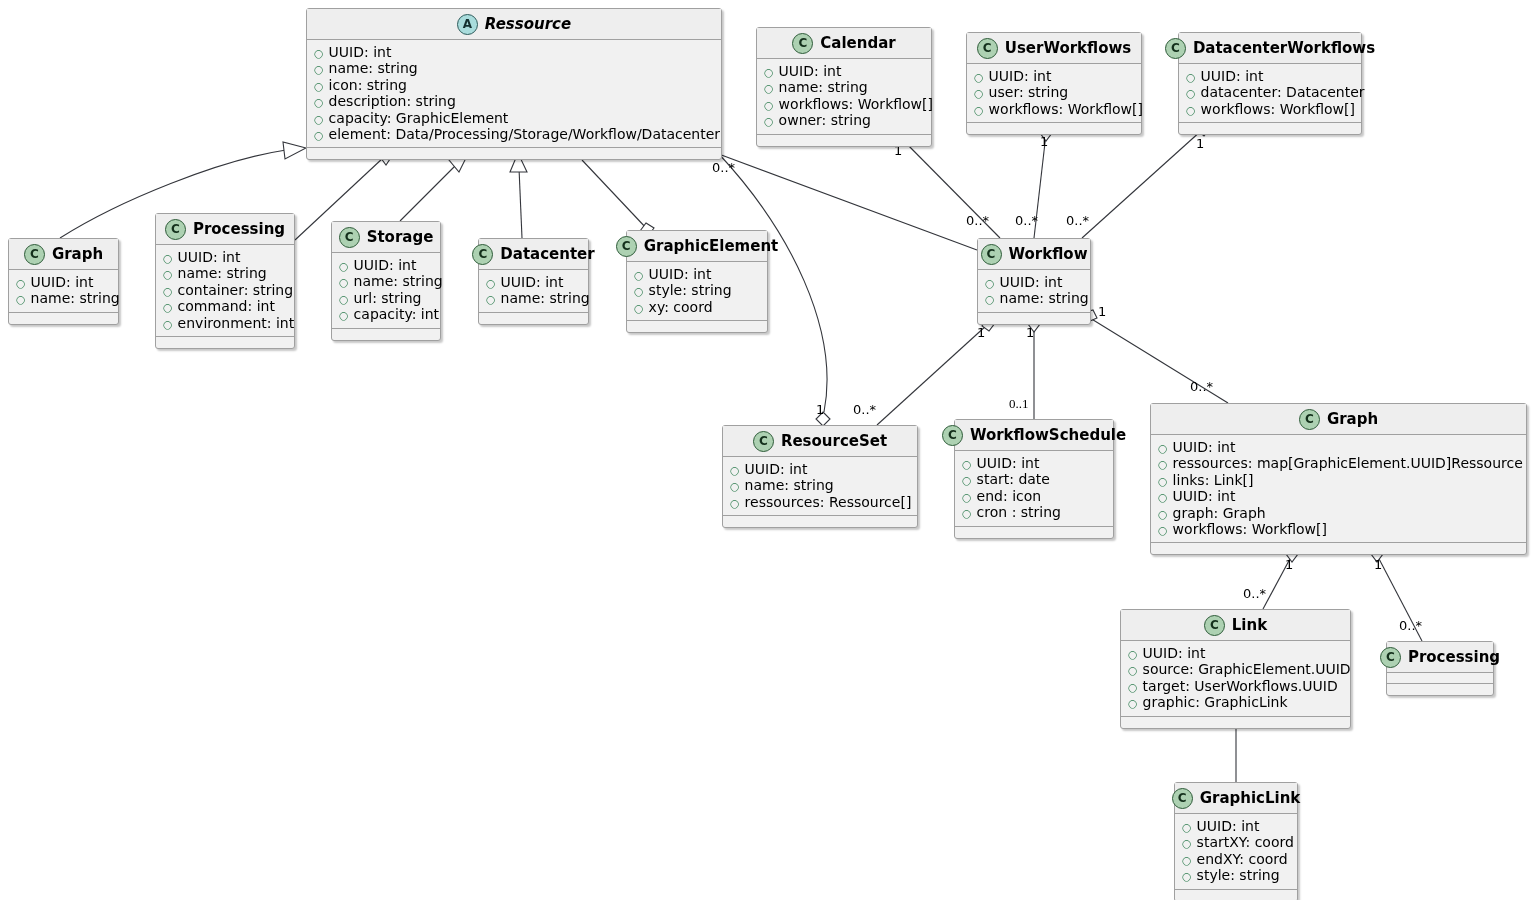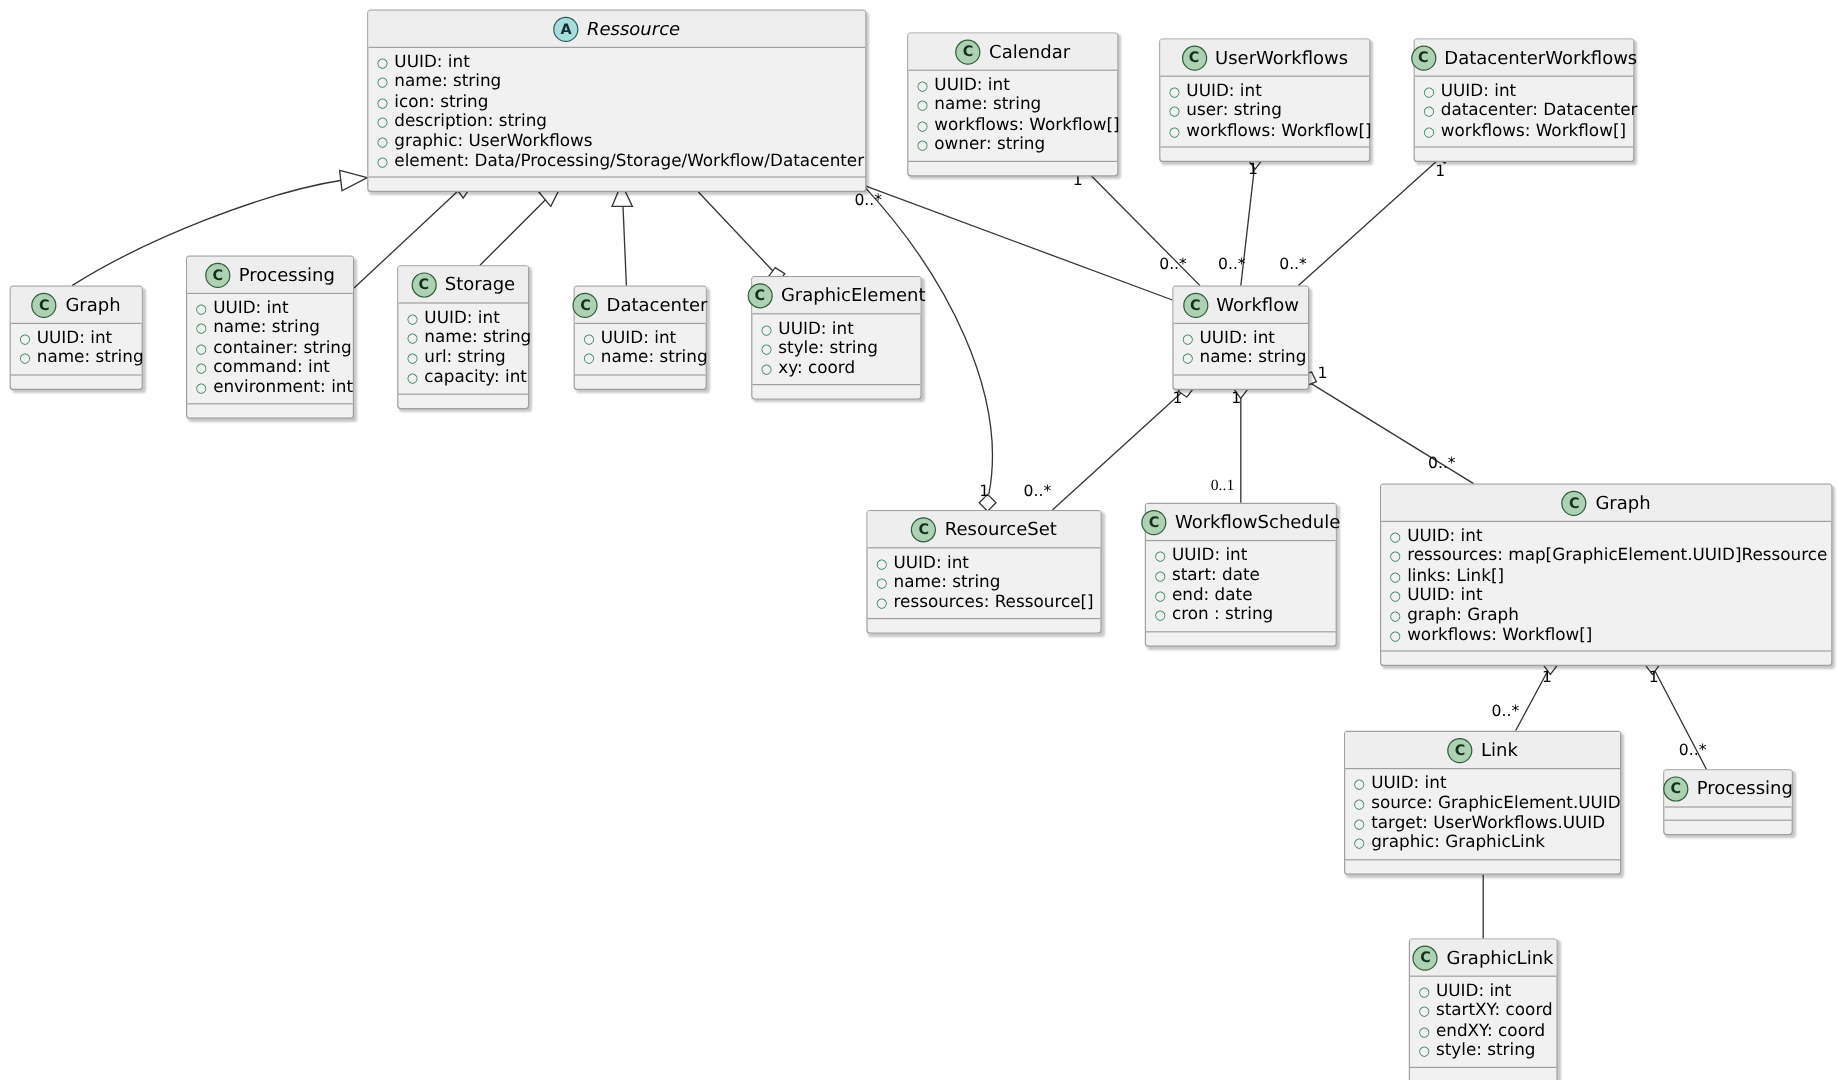--- a/index.html
+++ b/index.html
@@ -6,21 +6,21 @@
   body{width:1531px;height:900px;position:relative;overflow:hidden;
        font-family:"DejaVu Sans","Liberation Sans",sans-serif;}
   #canvas{position:absolute;left:0;top:0;width:1531px;height:900px;}
   svg.edges{position:absolute;left:0;top:0;width:1531px;height:900px;overflow:visible;}
   .cls{position:absolute;box-sizing:border-box;border:1px solid #a0a0a0;
        background:#f1f1f1;border-radius:3px;
        box-shadow:2px 2px 2px rgba(0,0,0,0.22);}
   .cls .hdr{box-sizing:border-box;display:flex;align-items:center;justify-content:center;
             gap:7px;height:31px;background:#eeeeee;border-bottom:1px solid #a0a0a0;
             padding:0 9px;white-space:nowrap;}
-  .cls .hdr .nm{font-size:15px;color:#000;}
+  .cls .hdr .nm{font-size:15px;color:#000;font-weight:bold;}
   .cls.abstract .hdr .nm{font-style:italic;}
   .cls .attrs{box-sizing:border-box;padding:4px 8px 5px 7px;border-bottom:1px solid #a0a0a0;}
   .cls .attrs.empty{height:11px;padding:0;}
   .cls .ops{box-sizing:border-box;height:11px;}
   .row{display:flex;align-items:baseline;gap:5px;height:16.4px;white-space:nowrap;}
   .row .vis{color:#2e7d4f;font-size:11px;line-height:1;}
   .row .txt{font-size:14px;color:#000;line-height:16px;}
   .ico{width:19px;height:19px;border-radius:50%;display:inline-flex;
        align-items:center;justify-content:center;font-size:12px;font-weight:bold;
        flex:0 0 auto;}
@@ -153,21 +153,21 @@
           <div class="row">
             <span class="vis">○</span>
             <span class="txt">icon: string</span>
           </div>
           <div class="row">
             <span class="vis">○</span>
             <span class="txt">description: string</span>
           </div>
           <div class="row">
             <span class="vis">○</span>
-            <span class="txt">graphic: UserWorkflows</span>
+            <span class="txt">capacity: GraphicElement</span>
           </div>
           <div class="row">
             <span class="vis">○</span>
             <span class="txt">element: Data/Processing/Storage/Workflow/Datacenter</span>
           </div>
         </div>
         <div class="ops"></div>
       </div>
       <div class="cls" style="left: 756px; top: 27px; width: 176px;">
         <div class="hdr">
@@ -392,21 +392,21 @@
           <div class="row">
             <span class="vis">○</span>
             <span class="txt">UUID: int</span>
           </div>
           <div class="row">
             <span class="vis">○</span>
             <span class="txt">start: date</span>
           </div>
           <div class="row">
             <span class="vis">○</span>
-            <span class="txt">end: date</span>
+            <span class="txt">end: icon</span>
           </div>
           <div class="row">
             <span class="vis">○</span>
             <span class="txt">cron : string</span>
           </div>
         </div>
         <div class="ops"></div>
       </div>
       <div class="cls" style="left: 1150px; top: 403px; width: 377px;">
         <div class="hdr">

